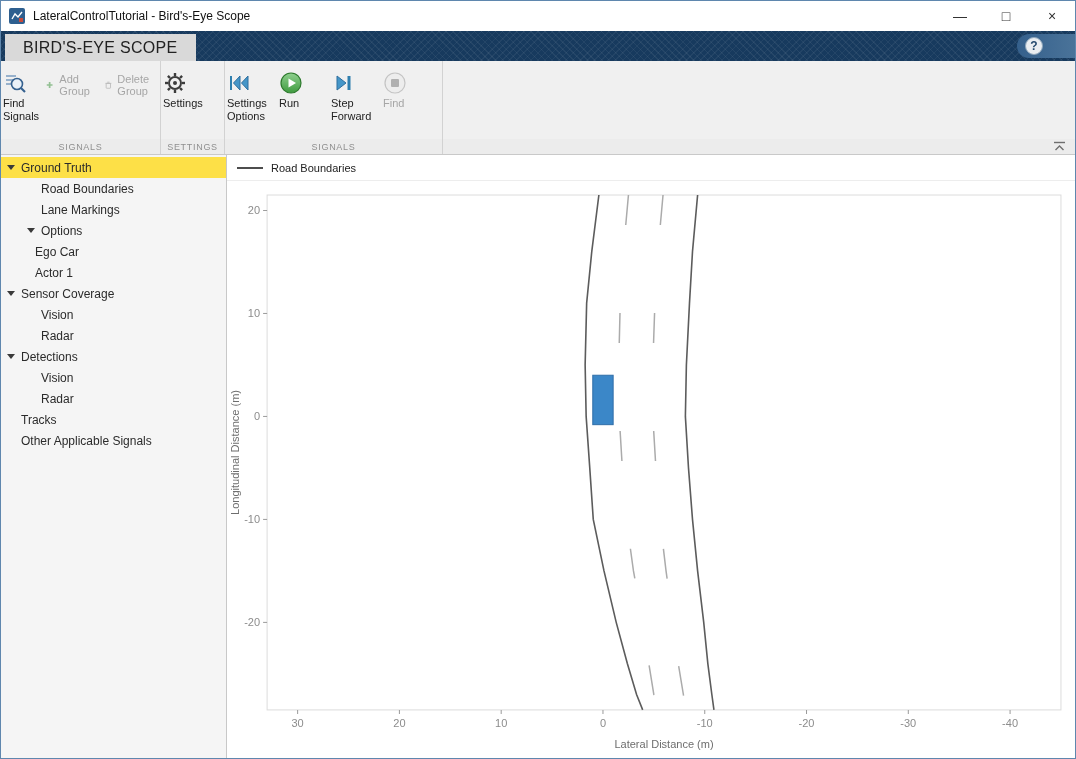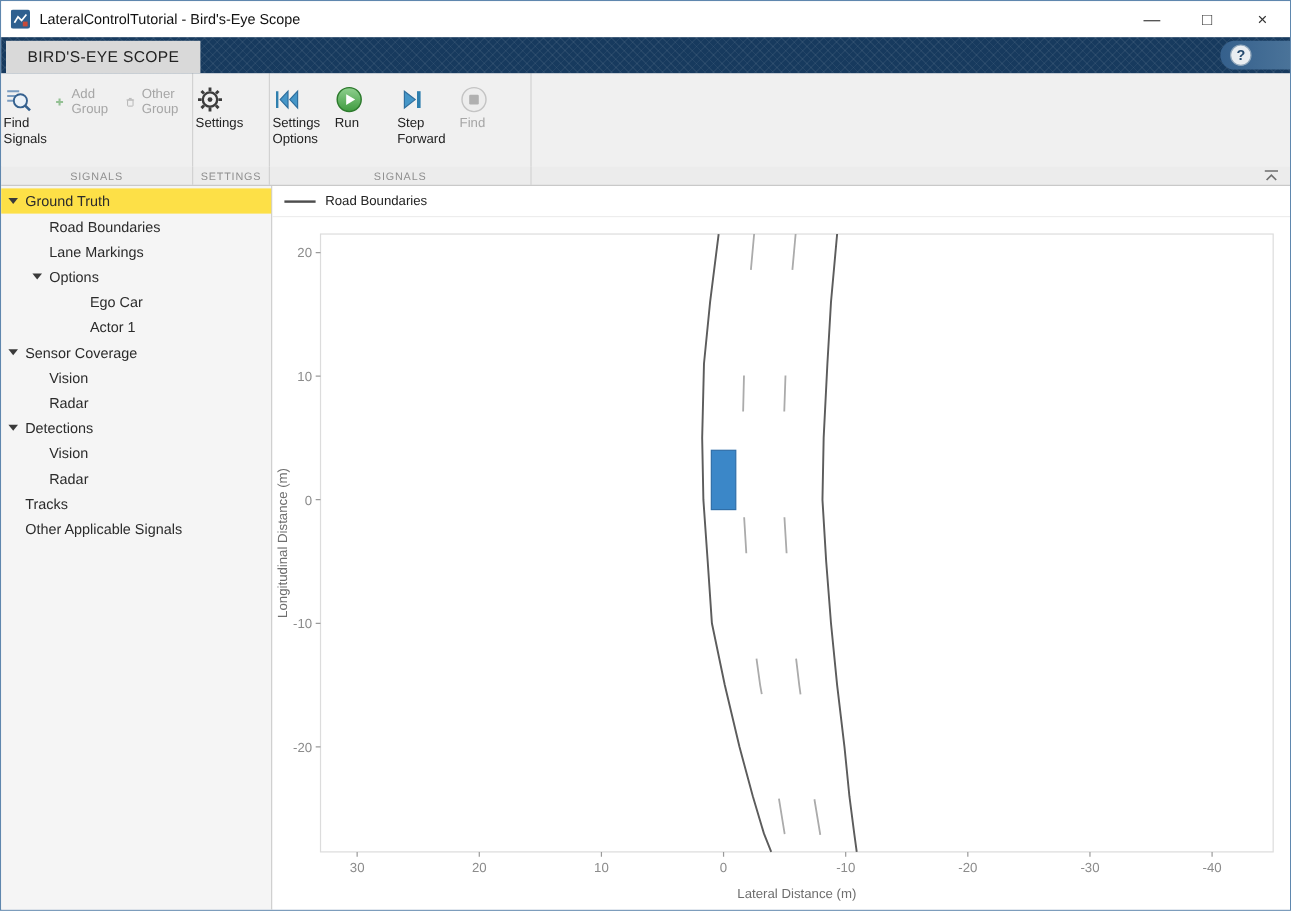--- a/index.html
+++ b/index.html
@@ -11,21 +11,21 @@
   .app-icon{width:16px;height:16px;margin-right:8px;flex:0 0 auto}
   .title{font-size:12px;color:#111}
   .win-controls{margin-left:auto;display:flex;height:100%}
   .win-btn{width:46px;display:flex;align-items:center;justify-content:center;font-size:14px;color:#333;cursor:default}
 
   
   .tabstrip{height:30px;flex:0 0 auto;position:relative;background-color:#173a5e;
     background-image:repeating-linear-gradient(45deg,rgba(255,255,255,.06) 0 1px,transparent 1px 5px),
                      repeating-linear-gradient(-45deg,rgba(255,255,255,.05) 0 1px,transparent 1px 5px);
     display:flex;align-items:flex-end}
-  .tab{height:27px;margin-left:4px;padding:0 18px;background:#d9d9d9;color:#222;font-size:13px;
+  .tab{height:27px;margin-left:4px;padding:0 18px;background:#d9d9d9;color:#222;font-size:16px;
     display:flex;align-items:center;letter-spacing:.3px}
   .help-band{position:absolute;right:0;top:3px;height:24px;width:58px;border-radius:12px 0 0 12px;
     background:linear-gradient(90deg,#35608c,#4a7399);display:flex;align-items:center;justify-content:flex-start;padding-left:8px}
   .help-circle{width:18px;height:18px;border-radius:50%;background:#e9edf1;border:1px solid #8fa6bb;
     color:#24496e;font-size:12px;font-weight:bold;display:flex;align-items:center;justify-content:center}
 
   
   .toolbar{height:78px;background:#f0f0f0;display:flex;flex:0 0 auto}
   .tb-section{display:flex;align-items:flex-start;padding:4px 2px;border-right:1px solid #d2d2d2}
   .sec-signals{width:160px}
@@ -43,21 +43,21 @@
   .labelstrip{height:16px;background:#ececec;border-bottom:1px solid #c9c9c9;display:flex;font-size:9px;color:#8f8f8f;flex:0 0 auto;position:relative}
   .ls-cell{border-right:1px solid #d2d2d2;display:flex;align-items:center;justify-content:center;letter-spacing:.7px}
   .ls-rest{flex:1;border-right:none}
   .collapse-btn{position:absolute;right:8px;top:2px;cursor:default}
 
   
   .content{flex:1;display:flex;min-height:0}
   .tree{width:226px;background:#f5f5f5;border-right:1px solid #c8c8c8;padding-top:2px;flex:0 0 auto}
   .tree-row{height:21px;display:flex;align-items:center;font-size:12px;color:#2b2b2b;cursor:default}
   .tree-row.sel{background:#fde047}
-  .lvl0{padding-left:6px}.lvl1{padding-left:26px}.lvl2{padding-left:60px}
+  .lvl0{padding-left:6px}.lvl1{padding-left:26px}.lvl2{padding-left:20px}
   .tw{width:14px;display:flex;align-items:center;justify-content:flex-start;flex:0 0 auto}
   .arrow{width:0;height:0;border-left:4px solid transparent;border-right:4px solid transparent;border-top:5px solid #3a3a3a}
 
   .main{flex:1;background:#fff;display:flex;flex-direction:column;min-width:0}
   .legend-row{height:26px;display:flex;align-items:center;padding-left:10px;gap:8px;border-bottom:1px solid #ededed;flex:0 0 auto}
   .legend-line{width:26px;height:0;border-top:2px solid #4d4d4d}
   .legend-label{font-size:11px;color:#222}
   .plot-wrap{flex:1;position:relative;min-height:0}
   .plot-wrap svg{position:absolute;inset:0;width:100%;height:100%;font-family:"Liberation Sans",sans-serif}
 </style>
@@ -106,21 +106,21 @@
             <path d="M8 3 V13 M3 8 H13" stroke="#93c093" stroke-width="3"></path>
           </svg>
           <span>Add Group</span>
         </div>
         <div class="small-btn" aria-disabled="true">
           <svg width="14" height="14" viewBox="0 0 16 16">
             <rect x="4" y="5" width="8" height="9" rx="1" fill="none" stroke="#b5b5b5" stroke-width="1.4"></rect>
             <line x1="2.5" y1="5" x2="13.5" y2="5" stroke="#b5b5b5" stroke-width="1.4"></line>
             <line x1="6" y1="2.8" x2="10" y2="2.8" stroke="#b5b5b5" stroke-width="1.4"></line>
           </svg>
-          <span>Other Group</span>
+          <span>Delete Group</span>
         </div>
       </div>
     </div>
 
     <div class="tb-section sec-settings">
       <div class="big-btn">
         <div class="icon-box">
           <svg width="24" height="24" viewBox="0 0 24 24">
             <circle cx="12" cy="12" r="6" fill="none" stroke="#3c3c3c" stroke-width="2"></circle>
             <circle cx="12" cy="12" r="2" fill="#3c3c3c"></circle>

